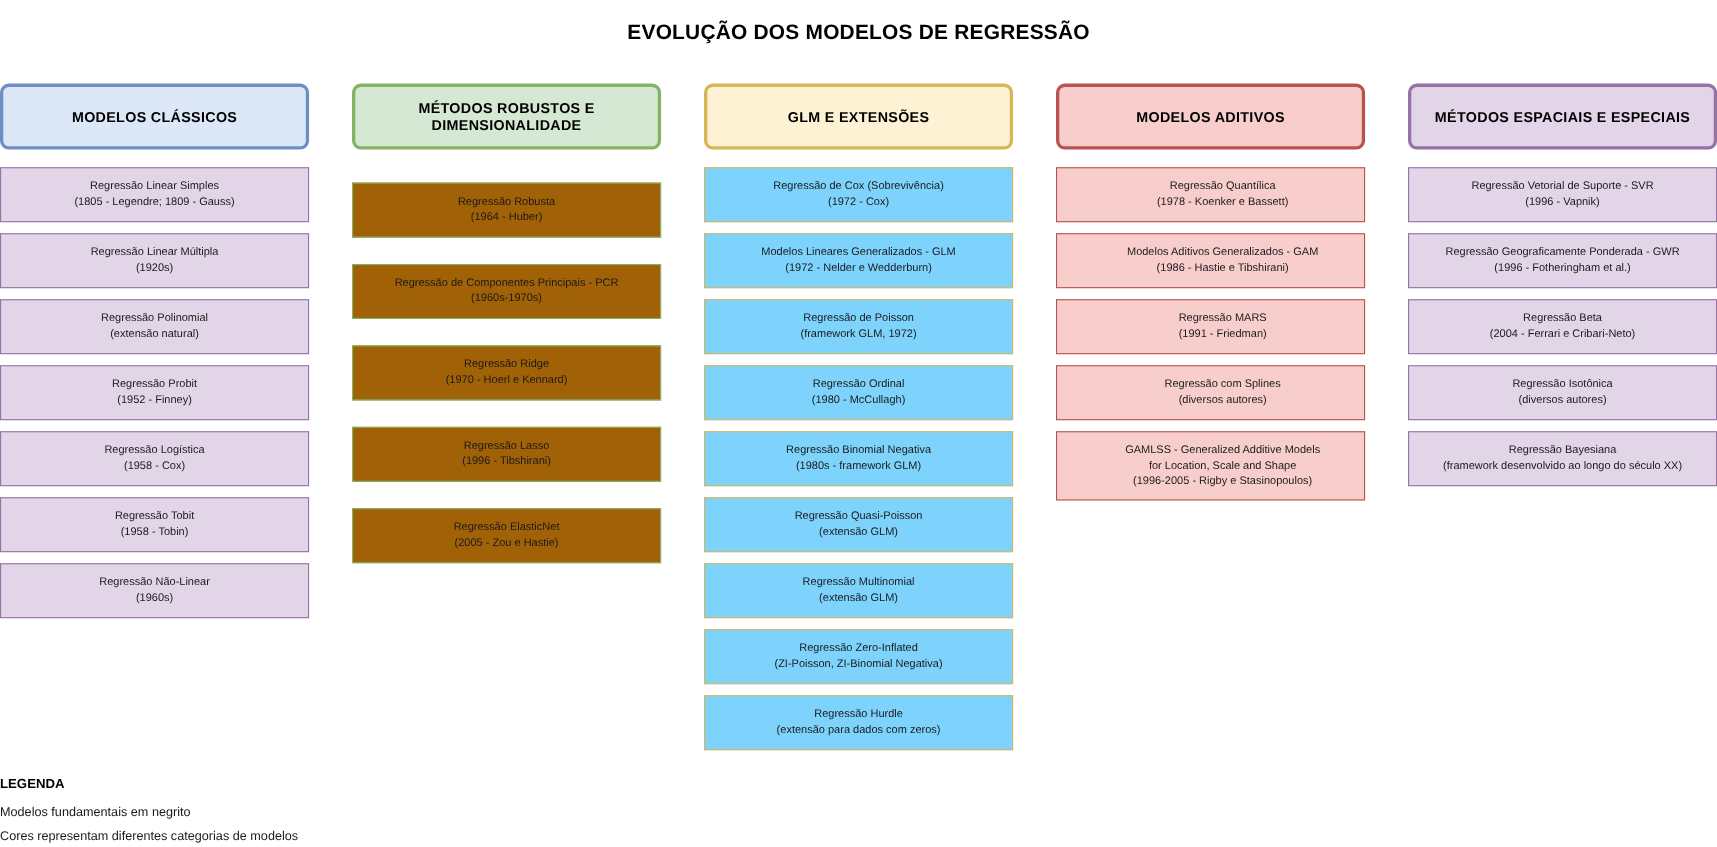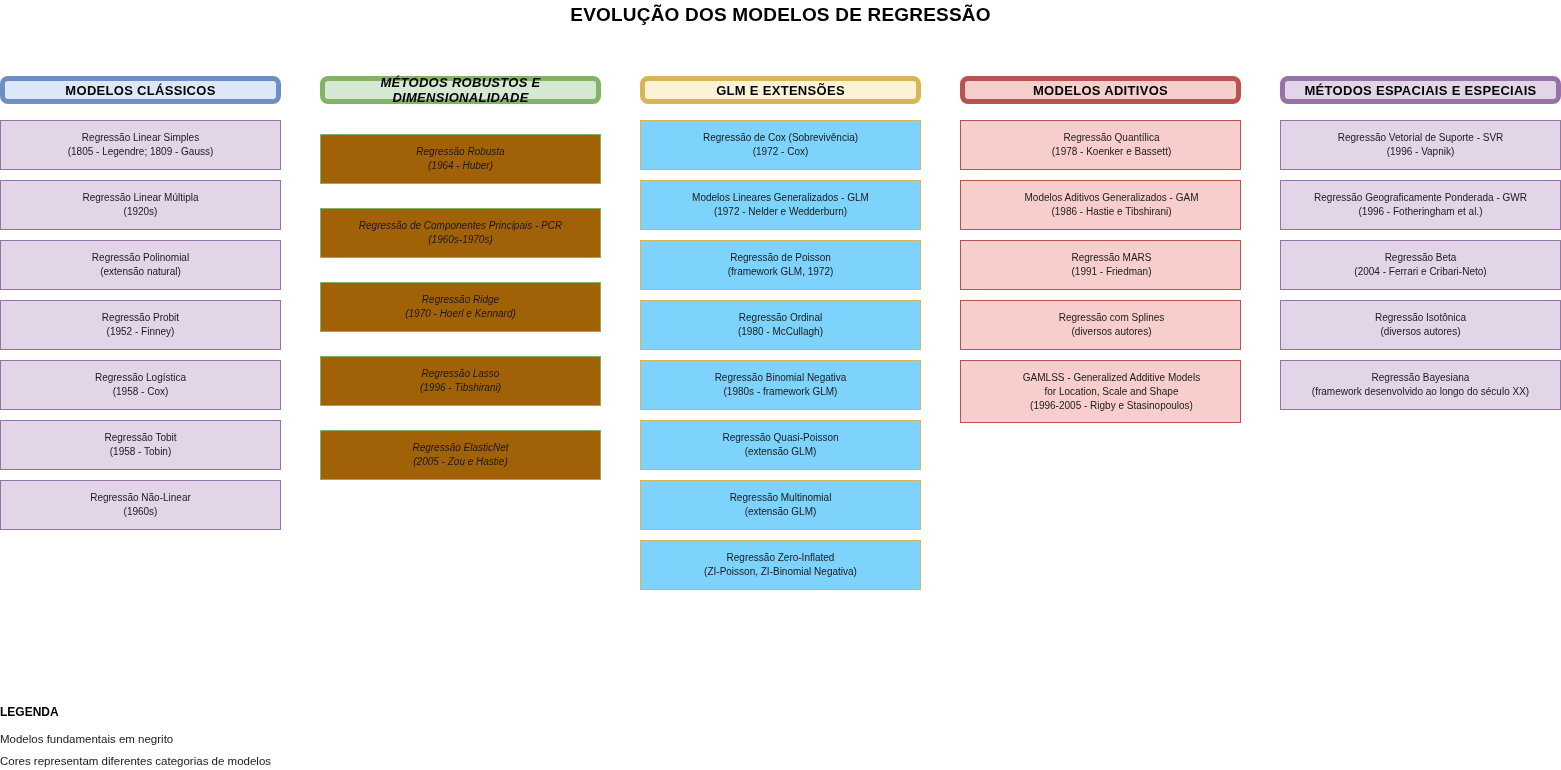--- a/index.html
+++ b/index.html
@@ -15,21 +15,21 @@
     position: relative;
     overflow: hidden;
   }
 
   .page-title {
     text-align: center;
     font-size: 19px;
     font-weight: bold;
     letter-spacing: 0.2px;
     color: #000000;
-    padding-top: 1px;
+    padding-top: 16px;
     height: 28px;
     line-height: 28px;
   }
 
   .board {
     position: absolute;
     top: 76px;
     left: 0;
     width: 1561px;
     display: flex;
@@ -38,29 +38,29 @@
   }
 
   .column {
     display: flex;
     flex-direction: column;
     align-items: stretch;
   }
 
   
   .col-0 { width: 281px; margin-left: 0px; }
-  .col-1 { width: 281px; margin-left: 39px; font-style: italic; }
+  .col-1 { width: 281px; margin-left: 39px; }
   .col-2 { width: 281px; margin-left: 39px; }
   .col-3 { width: 281px; margin-left: 39px; }
   .col-4 { width: 281px; margin-left: 39px; }
 
   .col-header {
-    height: 28px;
+    height: 60px;
     border-radius: 8px;
-    border: 5px solid #000000;
+    border: 3px solid #000000;
     display: flex;
     align-items: center;
     justify-content: center;
     text-align: center;
     font-size: 13px;
     font-weight: bold;
     letter-spacing: 0.3px;
     line-height: 15px;
     padding: 0 8px;
     box-sizing: border-box;
@@ -204,20 +204,24 @@
         <span class="ln">(extensão GLM)</span>
       </div>
       <div class="node nd-yellow">
         <span class="ln">Regressão Multinomial</span>
         <span class="ln">(extensão GLM)</span>
       </div>
       <div class="node nd-yellow">
         <span class="ln">Regressão Zero-Inflated</span>
         <span class="ln">(ZI-Poisson, ZI-Binomial Negativa)</span>
       </div>
+      <div class="node nd-yellow">
+        <span class="ln">Regressão Hurdle</span>
+        <span class="ln">(extensão para dados com zeros)</span>
+      </div>
     </div>
     <div class="column col-3">
       <div class="col-header hdr-red">MODELOS ADITIVOS</div>
       <div class="node nd-red">
         <span class="ln">Regressão Quantílica</span>
         <span class="ln">(1978 - Koenker e Bassett)</span>
       </div>
       <div class="node nd-red bold">
         <span class="ln">Modelos Aditivos Generalizados - GAM</span>
         <span class="ln">(1986 - Hastie e Tibshirani)</span>

